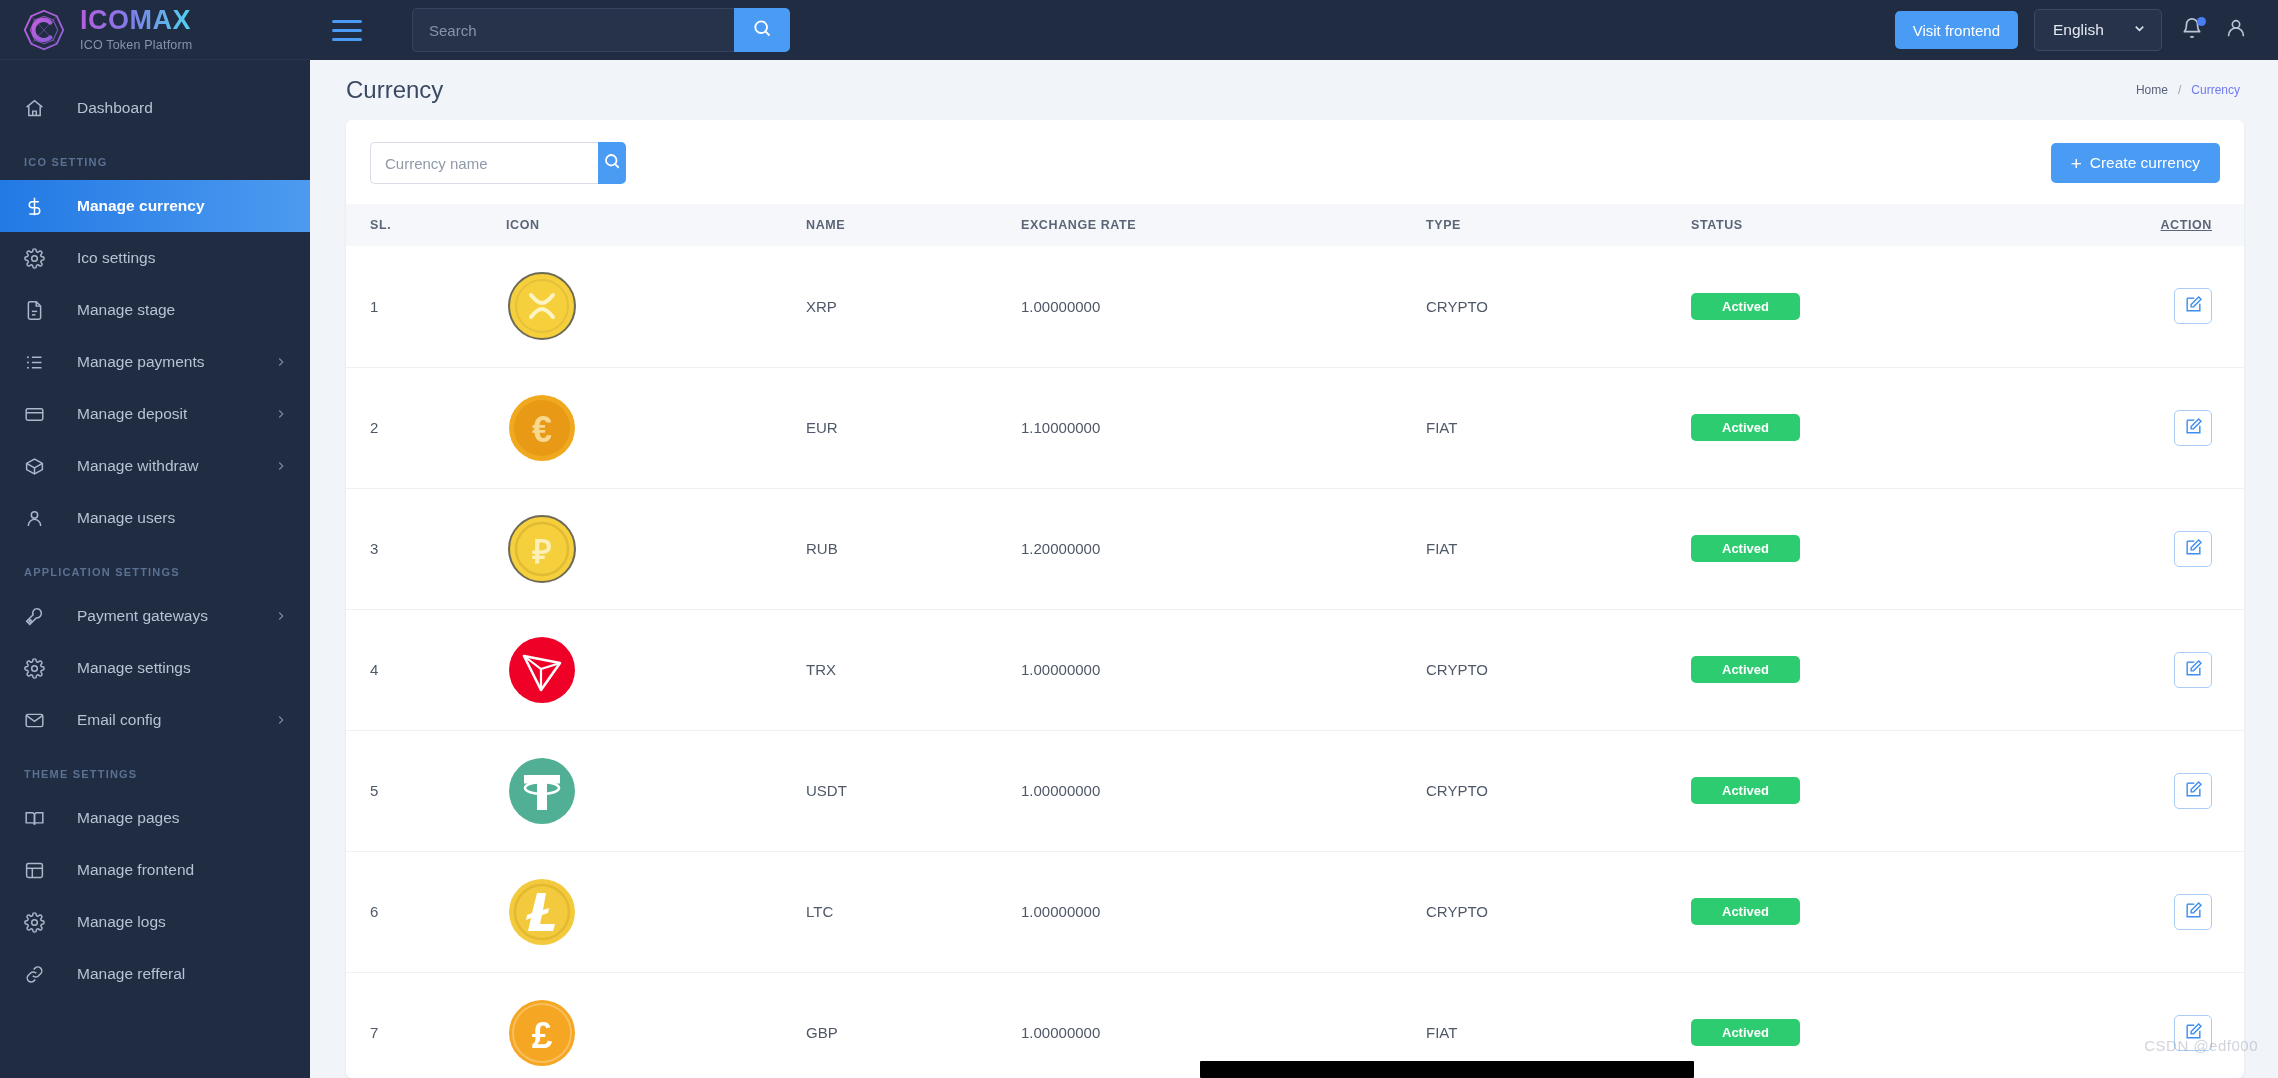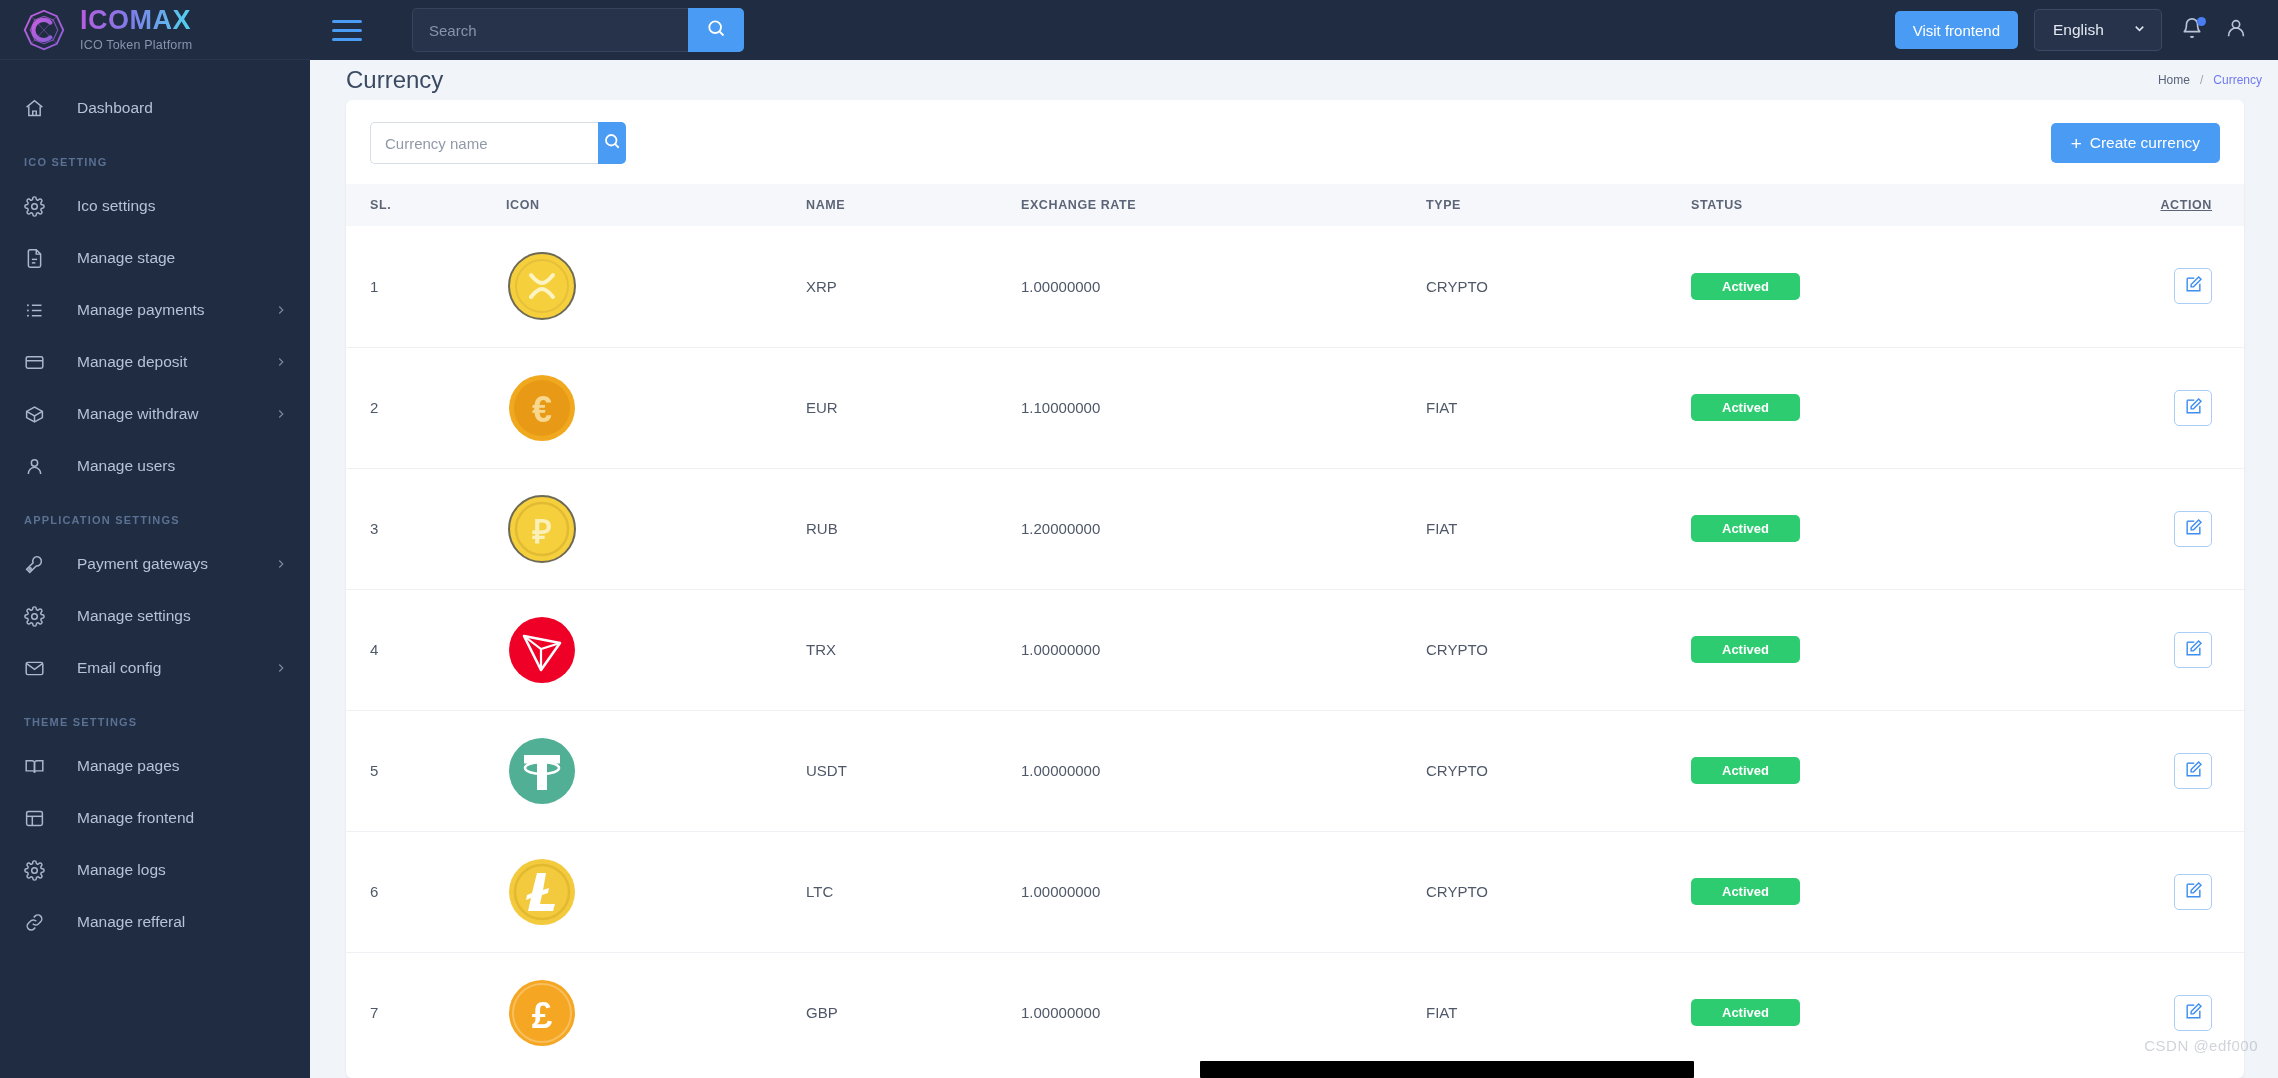--- a/index.html
+++ b/index.html
@@ -60,21 +60,21 @@
   .topbar {
     height: 60px; background: #1f2c41; display: flex; align-items: center;
     padding: 0 28px 0 22px; gap: 18px;
   }
   .hamburger { width: 34px; height: 26px; display: flex; flex-direction: column; justify-content: center; gap: 6px; cursor: pointer; }
   .hamburger span { display: block; height: 3px; border-radius: 2px; background: #4a9bf3; }
   .hamburger span:nth-child(1) { width: 30px; }
   .hamburger span:nth-child(2) { width: 30px; }
   .hamburger span:nth-child(3) { width: 30px; }
 
-  .topsearch { display: flex; height: 44px; width: 332px; margin-left: 28px; }
+  .topsearch { display: flex; height: 44px; width: 378px; margin-left: 28px; }
   .topsearch input {
     flex: 1; background: #26334a; border: 1px solid #36435c; border-right: none;
     border-radius: 5px 0 0 5px; color: #cdd6e4; font-size: 15px;
     padding: 0 16px; outline: none; font-family: "Liberation Sans", sans-serif;
   }
   .topsearch input::placeholder { color: #8794ab; }
   .topsearch .btn {
     width: 56px; background: #4a9bf3; border-radius: 0 5px 5px 0;
     display: flex; align-items: center; justify-content: center; cursor: pointer;
   }
@@ -94,22 +94,22 @@
   }
   .lang-select svg { width: 15px; height: 15px; stroke: #dfe6f1; fill: none; stroke-width: 2.4; }
   .bell-wrap { position: relative; width: 28px; height: 28px; display: flex; align-items: center; justify-content: center; cursor: pointer; }
   .bell-wrap svg { width: 22px; height: 22px; stroke: #b9c4d6; fill: none; stroke-width: 1.8; }
   .bell-dot { position: absolute; top: 1px; right: 0px; width: 9px; height: 9px; border-radius: 50%; background: #4a7df3; }
   .user-ico { width: 28px; height: 28px; display: flex; align-items: center; justify-content: center; cursor: pointer; }
   .user-ico svg { width: 22px; height: 22px; stroke: #b9c4d6; fill: none; stroke-width: 1.8; }
 
   
   .pagehead {
-    height: 40px; display: flex; align-items: center;
-    padding: 0 16px 0 36px; background: #f1f4f9;
+    height: 60px; display: flex; align-items: center;
+    padding: 0 38px 0 36px; background: #f1f4f9;
   }
   .page-title { font-size: 24px; color: #3b4a63; font-weight: normal; }
   .breadcrumb { margin-left: auto; font-size: 12px; color: #59637a; display: flex; gap: 10px; }
   .breadcrumb .sep { color: #9aa4b8; }
   .breadcrumb .cur { color: #6f7bf0; }
 
   
   .card-wrap { padding: 0 34px 0 36px; flex: 1; overflow: hidden; }
   .card {
     background: #fff; border-radius: 6px; height: 100%;
@@ -214,20 +214,29 @@
           <span class="ico">
             <svg viewBox="0 0 24 24">
               <path d="M3 10.5 12 3l9 7.5"></path>
               <path d="M5.5 9.5V20h13V9.5"></path>
               <path d="M10 20v-5h4v5"></path>
             </svg>
           </span>
           <span class="lbl">Dashboard</span>
         </div>
         <div class="nav-section">ICO SETTING</div>
+        <div class="nav-item active">
+          <span class="ico">
+            <svg viewBox="0 0 24 24">
+              <line x1="12" y1="2" x2="12" y2="22"></line>
+              <path d="M17 6.5H9.5a3.5 3.5 0 0 0 0 7h5a3.5 3.5 0 0 1 0 7H6"></path>
+            </svg>
+          </span>
+          <span class="lbl">Manage currency</span>
+        </div>
         <div class="nav-item">
           <span class="ico">
             <svg viewBox="0 0 24 24">
               <circle cx="12" cy="12" r="3.2"></circle>
               <path d="M19.4 15a1.6 1.6 0 0 0 .3 1.8l.1.1a2 2 0 1 1-2.8 2.8l-.1-.1a1.6 1.6 0 0 0-1.8-.3 1.6 1.6 0 0 0-1 1.5V21a2 2 0 1 1-4 0v-.1A1.6 1.6 0 0 0 9 19.4a1.6 1.6 0 0 0-1.8.3l-.1.1a2 2 0 1 1-2.8-2.8l.1-.1a1.6 1.6 0 0 0 .3-1.8 1.6 1.6 0 0 0-1.5-1H3a2 2 0 1 1 0-4h.1A1.6 1.6 0 0 0 4.6 9a1.6 1.6 0 0 0-.3-1.8l-.1-.1a2 2 0 1 1 2.8-2.8l.1.1a1.6 1.6 0 0 0 1.8.3H9a1.6 1.6 0 0 0 1-1.5V3a2 2 0 1 1 4 0v.1a1.6 1.6 0 0 0 1 1.5 1.6 1.6 0 0 0 1.8-.3l.1-.1a2 2 0 1 1 2.8 2.8l-.1.1a1.6 1.6 0 0 0-.3 1.8V9a1.6 1.6 0 0 0 1.5 1H21a2 2 0 1 1 0 4h-.1a1.6 1.6 0 0 0-1.5 1z"></path>
             </svg>
           </span>
           <span class="lbl">Ico settings</span>
         </div>
         <div class="nav-item">

